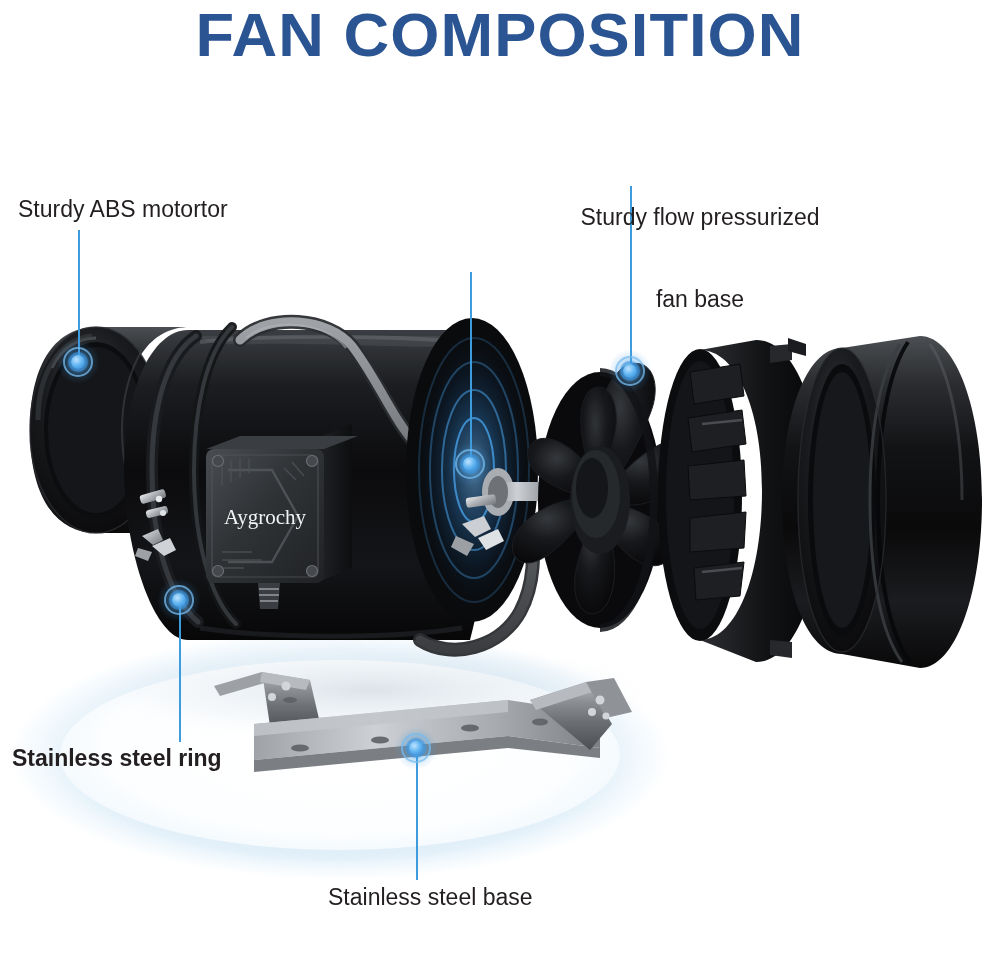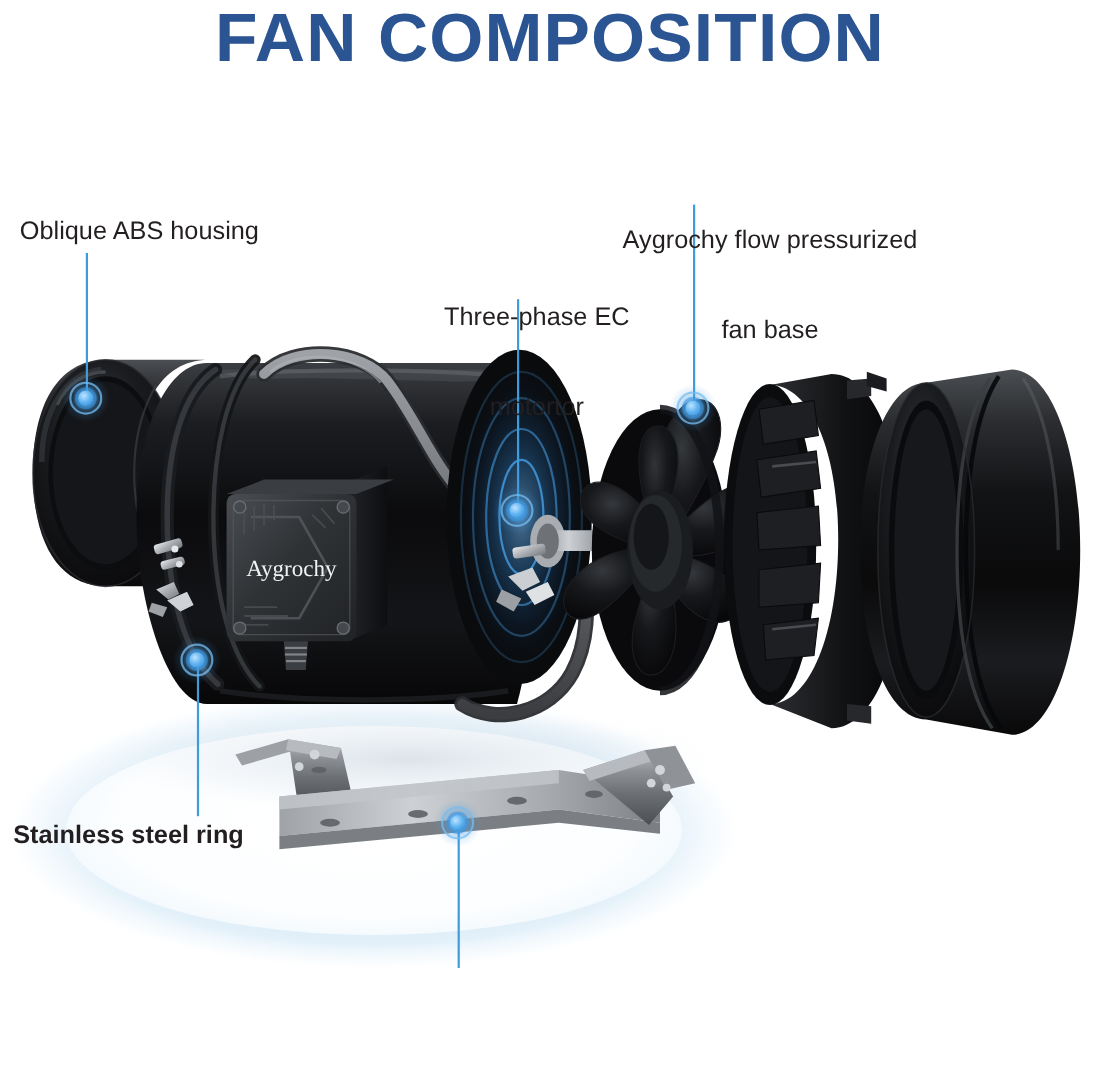--- a/index.html
+++ b/index.html
@@ -398,28 +398,25 @@
       <i class="ring1"></i>
       <i class="core"></i>
   </div>
   <div class="dot D5">
     <i class="halo"></i>
       <i class="ring2"></i>
       <i class="ring1"></i>
       <i class="core"></i>
   </div>
 
-  <div class="label l lbl-housing">Oblique ABS housing</div>
-
-  <div class="label c lbl-motor">
-    <div>Three-phase EC</div>
-    <div>motortor</div>
-  </div>
+  <div class="label l lbl-housing">Sturdy ABS motortor</div>
+
 
   <div class="label c lbl-blade">
-    <div>Aygrochy flow pressurized</div>
+    <div>Sturdy flow pressurized</div>
     <div>fan base</div>
   </div>
 
   <div class="label l lbl-ring">Stainless steel ring</div>
 
+  <div class="label l lbl-base">Stainless steel base</div>
 
 </div>
 
 </body></html>

